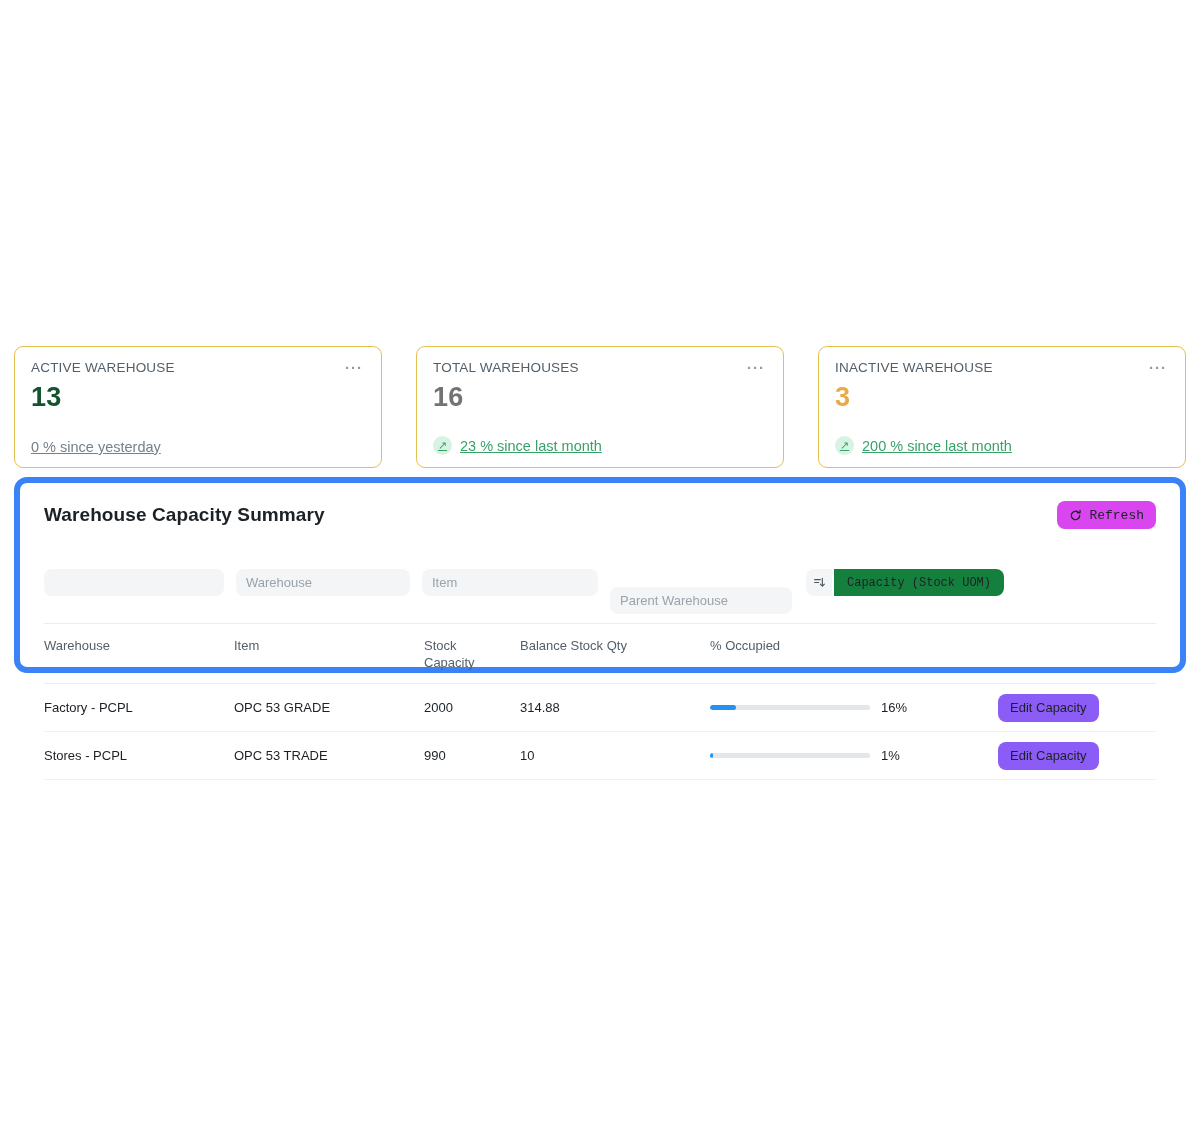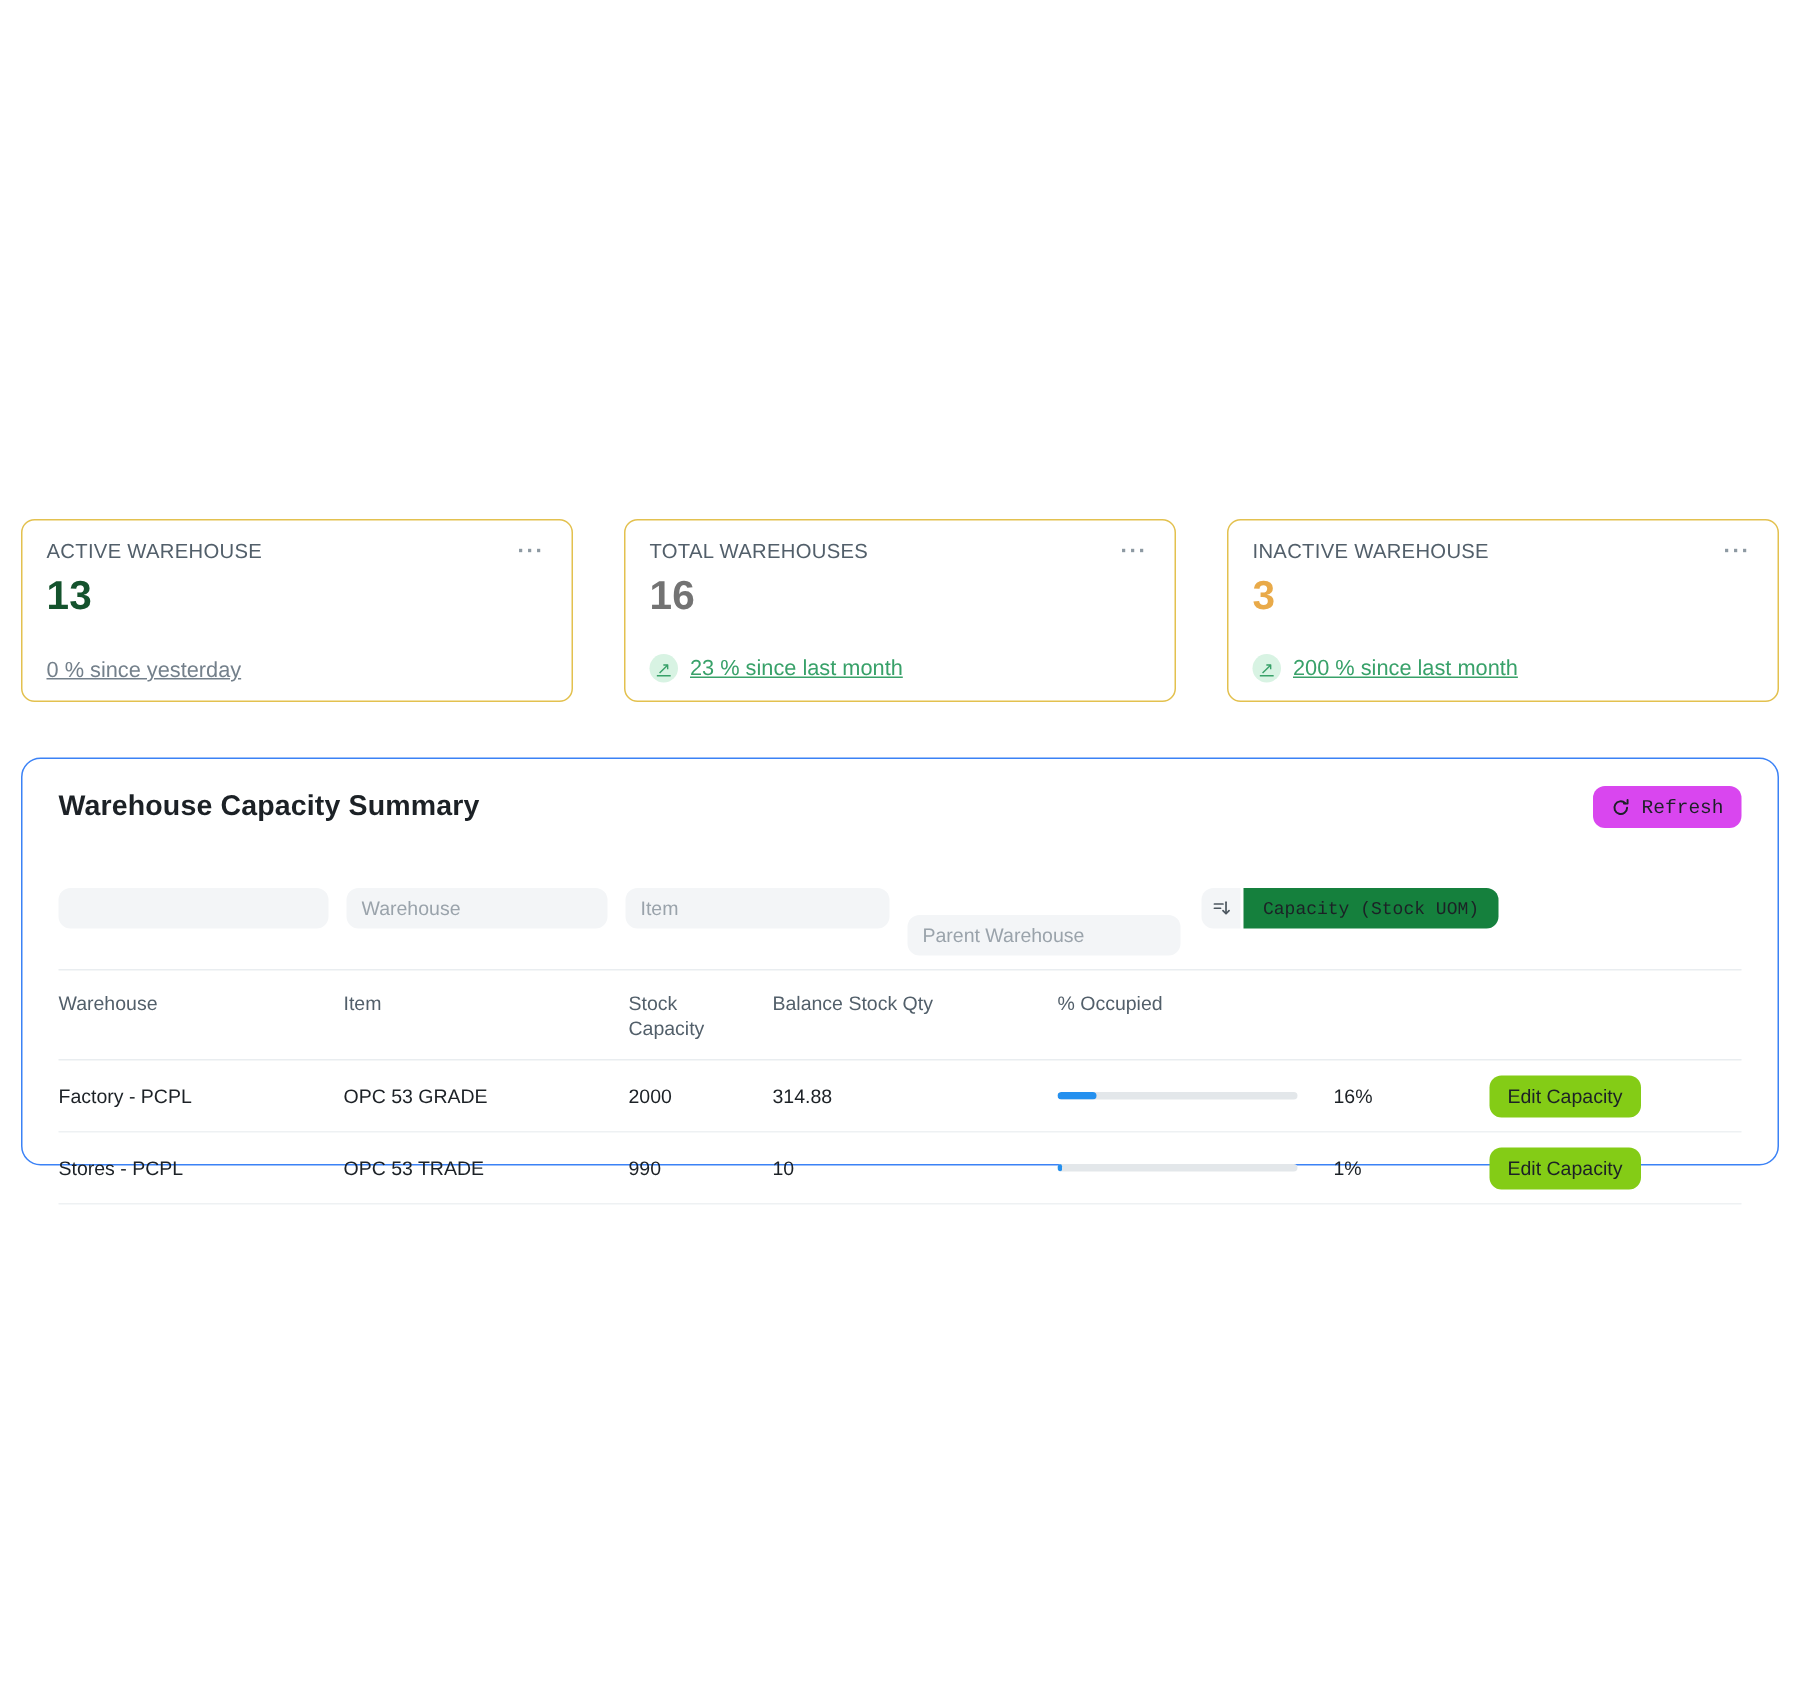--- a/index.html
+++ b/index.html
@@ -73,24 +73,24 @@
     font-size: 11px;
     display: inline-flex;
     align-items: center;
     justify-content: center;
     flex: 0 0 auto;
   }
 
   
   .summary-card {
     position: absolute;
-    top: 505px; left: 14px;
+    top: 477px; left: 14px;
     width: 1172px;
-    height: 272px;
-    border: 1px solid #3b82f6;
+    height: 196px;
+    border: 6px solid #3b82f6;
     border-radius: 13px;
     background: #ffffff;
     padding: 18px 24px 0 24px;
   }
   .summary-head {
     display: flex;
     justify-content: space-between;
     align-items: center;
   }
   .summary-title {
@@ -192,23 +192,23 @@
     background: #e3e7ea;
     overflow: hidden;
     position: relative;
   }
   .bar-fill {
     height: 100%;
     min-width: 3px;
     border-radius: 3px;
     background: #2490ef;
   }
-  .pct-label { margin-left: 24px; font-size: 13px; color: #1c2126; }
+  .pct-label { margin-left: 11px; font-size: 13px; color: #1c2126; }
   .edit-btn {
-    background: #84cc16;
+    background: #8b5cf6;
     border: none;
     border-radius: 8px;
     height: 28px;
     padding: 0 12px;
     font-size: 13px;
     color: #1c2126;
     font-family: inherit;
     cursor: pointer;
   }
   .icon-svg { display: block; }

